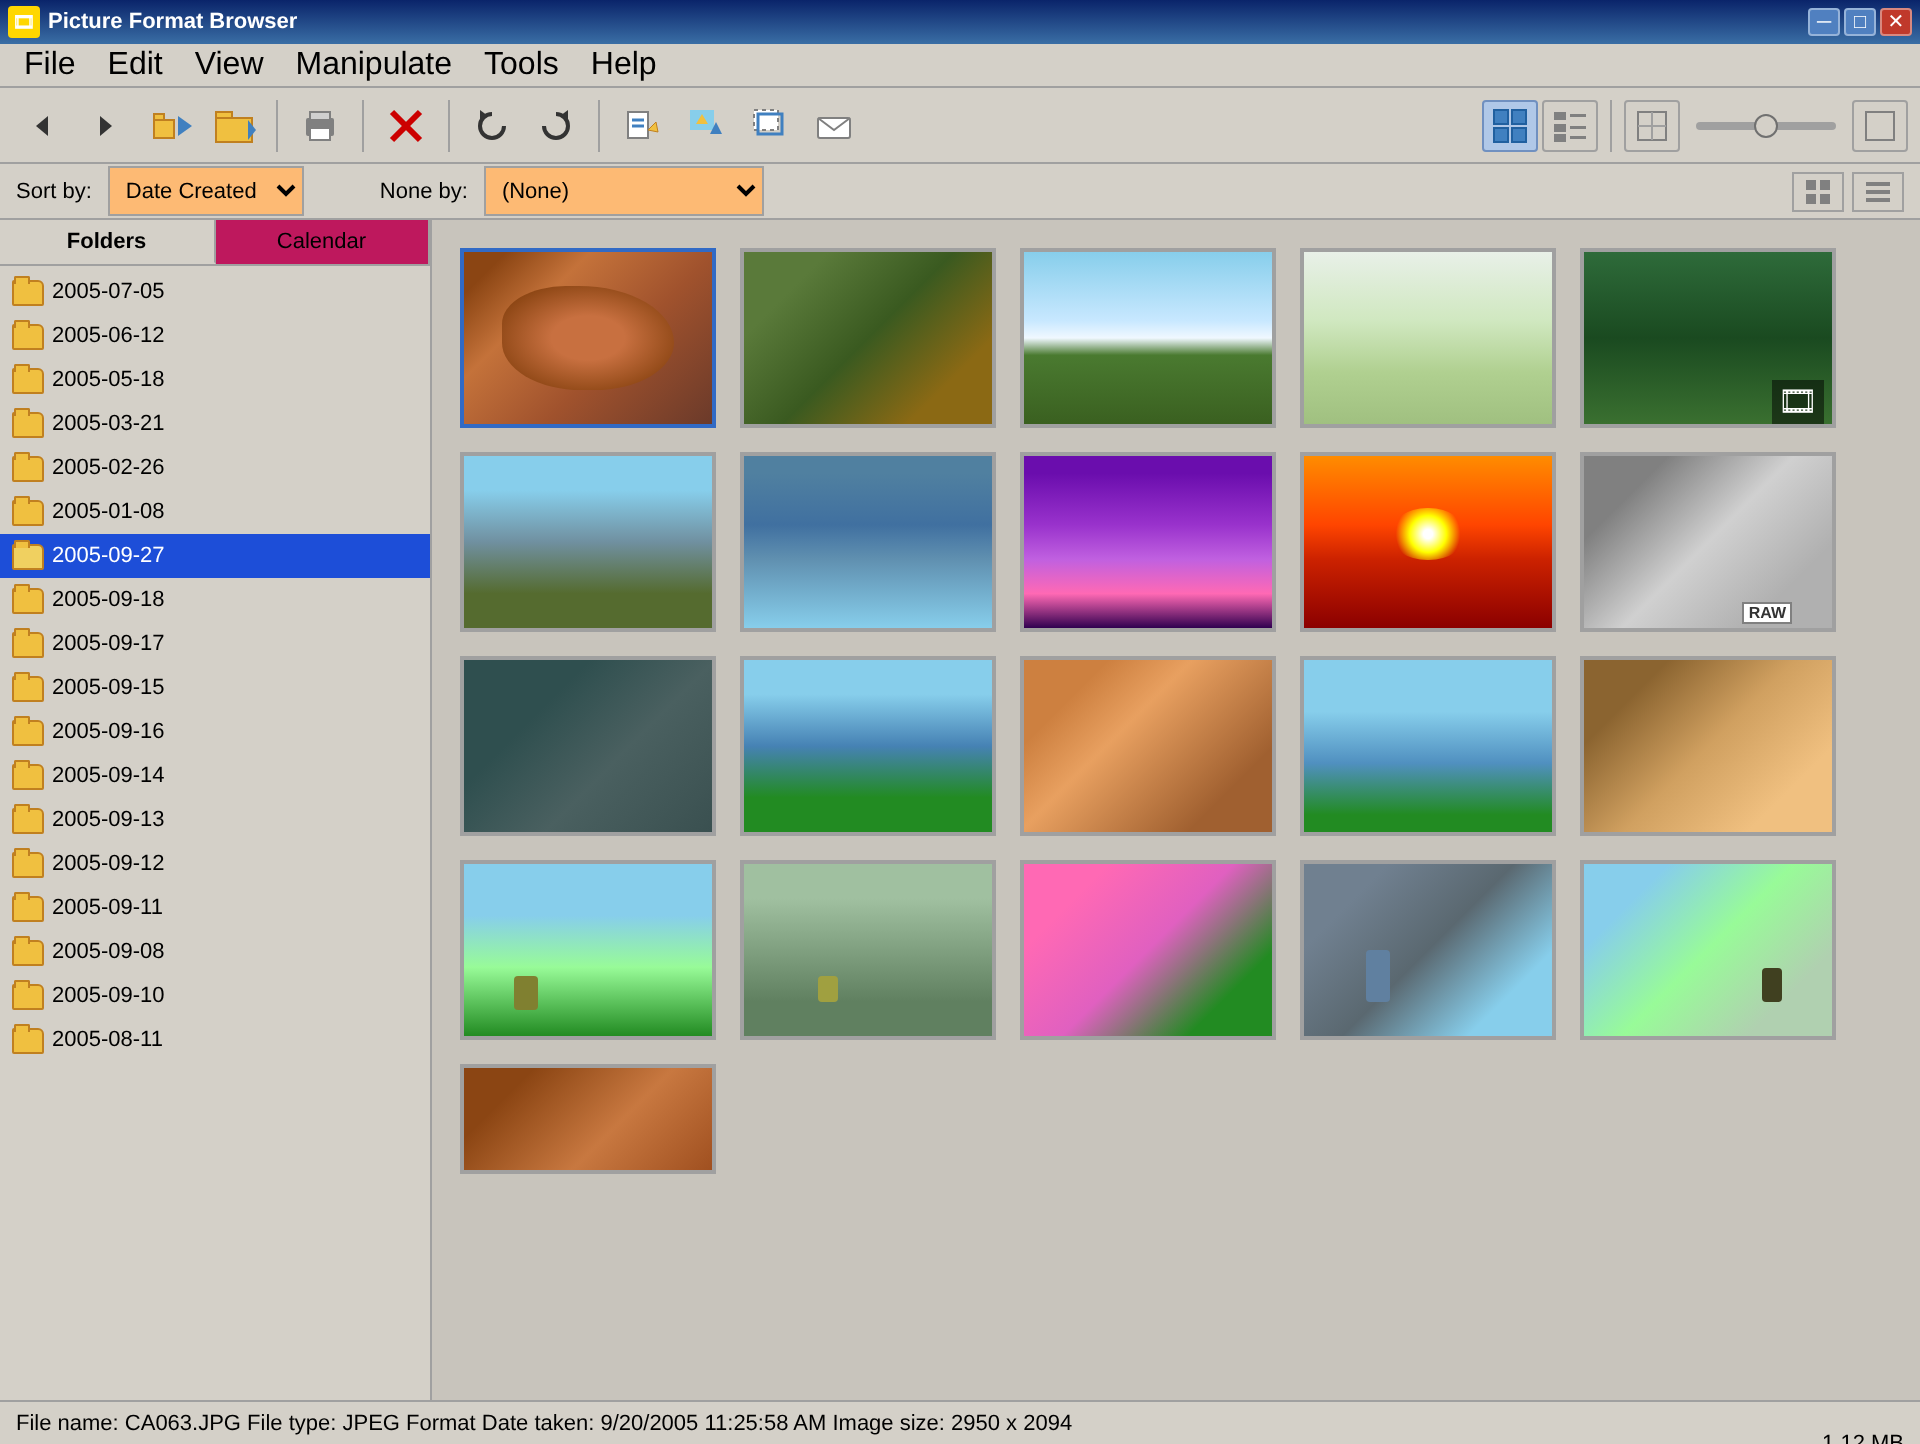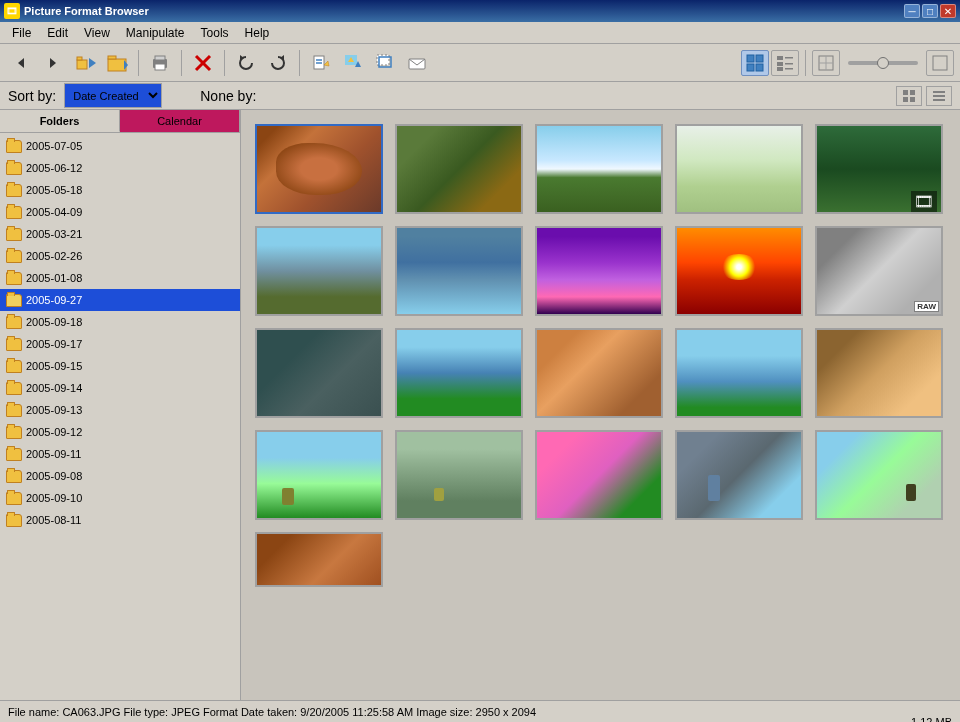--- a/index.html
+++ b/index.html
@@ -50,21 +50,21 @@
       background: #d4d0c8;
       height: 22px;
       display: flex;
       align-items: center;
       border-bottom: 1px solid #a0a0a0;
       padding: 0 4px;
     }
     .menu-item {
       padding: 2px 8px;
       cursor: pointer;
-      font-size: 12px;
+      font-size: 16px;
     }
 
     
     #toolbar {
       background: #d4d0c8;
       height: 38px;
       display: flex;
       align-items: center;
       border-bottom: 1px solid #a0a0a0;
       padding: 0 6px;
@@ -124,38 +124,38 @@
     
     #sort-bar {
       background: #d4d0c8;
       height: 28px;
       display: flex;
       align-items: center;
       border-bottom: 1px solid #a0a0a0;
       padding: 0 8px;
       gap: 8px;
     }
-    .sort-label { font-size: 14px; text-align: center; }
+    .sort-label { font-size: 11px; text-align: center; }
     select.sort-select {
       height: 25px;
       font-size: 11px;
-      background: #1d4ed8;
+      background: #fdba74;
       border: 1px solid #a0a0a0;
       padding: 0 4px;
     }
 
     
     #main-area {
       display: flex;
       height: calc(722px - 22px - 22px - 38px - 28px - 22px);
     }
 
     
     #sidebar {
-      width: 241px;
+      width: 216px;
       background: #d4d0c8;
       border-right: 1px solid #a0a0a0;
       display: flex;
       flex-direction: column;
       overflow: hidden;
     }
     #sidebar-tabs {
       display: flex;
       border-bottom: 1px solid #a0a0a0;
     }
@@ -422,20 +422,26 @@
 <div id="sort-bar">
   <span class="sort-label">Sort by:</span>
   <select class="sort-select">
     <option>Date Created</option>
     <option>File Name</option>
     <option>File Size</option>
     <option>File Type</option>
     <option>Date Modified</option>
   </select>
   <span style="margin-left: 30px;" class="sort-label">None by:</span>
+  <select class="sort-select" style="width: 140px;">
+    <option>(None)</option>
+    <option>Date</option>
+    <option>Folder</option>
+    <option>Type</option>
+  </select>
   <div style="margin-left: auto; display: flex; gap: 4px;">
     <div style="width: 26px; height: 20px; background: #d4d0c8; border: 1px solid #a0a0a0; display: flex; align-items: center; justify-content: center; cursor: pointer;">
       <svg width="14" height="14" viewBox="0 0 14 14">
           <rect x="1" y="1" width="5" height="5" fill="#808080"></rect>
           <rect x="8" y="1" width="5" height="5" fill="#808080"></rect>
           <rect x="1" y="8" width="5" height="5" fill="#808080"></rect>
           <rect x="8" y="8" width="5" height="5" fill="#808080"></rect>
         </svg>
     </div>
     <div style="width: 26px; height: 20px; background: #d4d0c8; border: 1px solid #a0a0a0; display: flex; align-items: center; justify-content: center; cursor: pointer;">
@@ -463,24 +469,20 @@
       <div class="folder-item">
         <div class="folder-icon"></div>
         <span>2005-06-12</span>
       </div>
       <div class="folder-item">
         <div class="folder-icon"></div>
         <span>2005-05-18</span>
       </div>
       <div class="folder-item">
         <div class="folder-icon"></div>
-        <span>2005-04-09</span>
-      </div>
-      <div class="folder-item">
-        <div class="folder-icon"></div>
         <span>2005-03-21</span>
       </div>
       <div class="folder-item">
         <div class="folder-icon"></div>
         <span>2005-02-26</span>
       </div>
       <div class="folder-item">
         <div class="folder-icon"></div>
         <span>2005-01-08</span>
       </div>
@@ -492,20 +494,24 @@
         <div class="folder-icon"></div>
         <span>2005-09-18</span>
       </div>
       <div class="folder-item">
         <div class="folder-icon"></div>
         <span>2005-09-17</span>
       </div>
       <div class="folder-item">
         <div class="folder-icon"></div>
         <span>2005-09-15</span>
+      </div>
+      <div class="folder-item">
+        <div class="folder-icon"></div>
+        <span>2005-09-16</span>
       </div>
       <div class="folder-item">
         <div class="folder-icon"></div>
         <span>2005-09-14</span>
       </div>
       <div class="folder-item">
         <div class="folder-icon"></div>
         <span>2005-09-13</span>
       </div>
       <div class="folder-item">
@@ -590,21 +596,21 @@
         <div class="thumb-img">
           <div style="width:100%;height:100%;background:linear-gradient(180deg, #FF8C00 0%, #FF4500 40%, #cc2200 60%, #8B0000 100%);position:relative;">
             <div style="position:absolute;top:30%;left:35%;width:30%;height:30%;background:radial-gradient(circle, #ffffff 10%, #ffff00 40%, transparent 70%);border-radius:50%;"></div>
           </div>
         </div>
       </div>
 
       <div class="thumb-item">
         <div class="thumb-img">
           <div style="width:100%;height:100%;background:linear-gradient(135deg, #808080 20%, #d0d0d0 50%, #b0b0b0 80%);position:relative;">
-            <div style="position:absolute;bottom:2px;right:2px;background:white;border:1px solid #808080;font-size:8px;padding:0 2px;color:#333;font-weight:bold;">RAW</div>
+            <div style="position:absolute;bottom:2px;right:20px;background:white;border:1px solid #808080;font-size:8px;padding:0 2px;color:#333;font-weight:bold;">RAW</div>
           </div>
         </div>
       </div>
 
       <div class="thumb-item">
         <div class="thumb-img">
           <div style="width:100%;height:100%;background:linear-gradient(135deg, #2F4F4F 30%, #4a6060 60%, #3a5050 100%);"></div>
         </div>
       </div>
 

